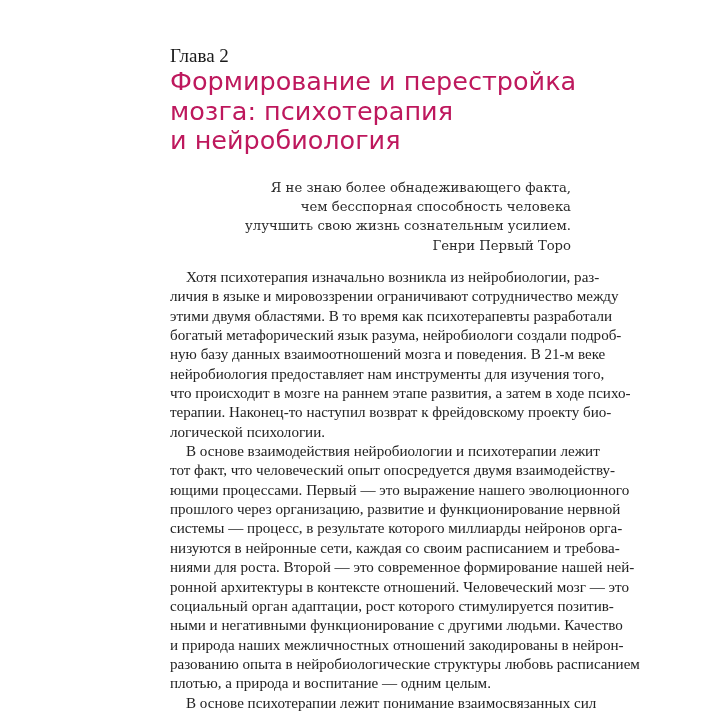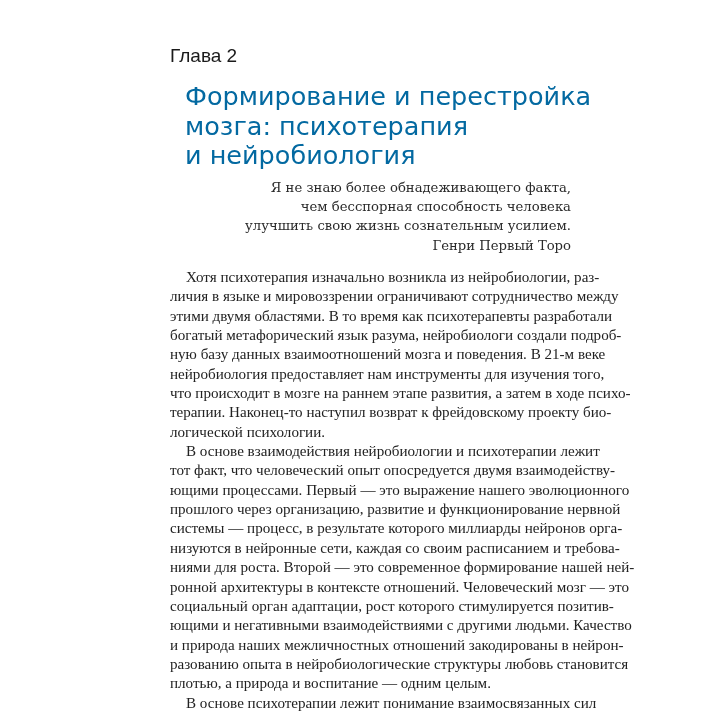--- a/index.html
+++ b/index.html
@@ -17,35 +17,35 @@
     .page {
       position: absolute;
       left: 170px;
       top: 0;
       width: 401px;
     }
     .chapter-label {
       position: absolute;
       left: 0;
       top: 44px;
-      font-family: Liberation Sans, sans-serif;
+      font-family: Liberation Serif, serif;
       font-size: 19px;
       line-height: 24px;
       color: #1a1a1a;
       white-space: nowrap;
     }
     .chapter-title {
       position: absolute;
       left: 0;
       top: 67px;
       font-family: "DejaVu Sans", sans-serif;
       font-size: 25.5px;
       line-height: 29.5px;
-      color: #0369a1;
-      margin: 15px;
+      color: #be185d;
+      margin: 0;
       font-weight: normal;
       white-space: nowrap;
     }
     .chapter-title span { display: block; }
     .epigraph {
       position: absolute;
       right: 0;
       top: 178px;
       width: 400px;
       text-align: right;
@@ -122,23 +122,23 @@
     <div>
       <span class="ln indent">В основе взаимодействия нейробиологии и психотерапии лежит</span>
       <span class="ln">тот факт, что человеческий опыт опосредуется двумя взаимодейству-</span>
       <span class="ln">ющими процессами. Первый — это выражение нашего эволюционного</span>
       <span class="ln">прошлого через организацию, развитие и функционирование нервной</span>
       <span class="ln">системы — процесс, в результате которого миллиарды нейронов орга-</span>
       <span class="ln">низуются в нейронные сети, каждая со своим расписанием и требова-</span>
       <span class="ln">ниями для роста. Второй — это современное формирование нашей ней-</span>
       <span class="ln">ронной архитектуры в контексте отношений. Человеческий мозг — это</span>
       <span class="ln">социальный орган адаптации, рост которого стимулируется позитив-</span>
-      <span class="ln">ющими и негативными взаимодействиями с другими людьми. Качество</span>
+      <span class="ln">ными и негативными функционирование с другими людьми. Качество</span>
       <span class="ln">и природа наших межличностных отношений закодированы в нейрон-</span>
-      <span class="ln">разованию опыта в нейробиологические структуры любовь становится</span>
+      <span class="ln">разованию опыта в нейробиологические структуры любовь расписанием</span>
       <span class="ln last">плотью, а природа и воспитание — одним целым.</span>
     </div>
     <div>
       <span class="ln indent">В основе психотерапии лежит понимание взаимосвязанных сил</span>
 
     </div>
   </div>
 
 </div>
 

